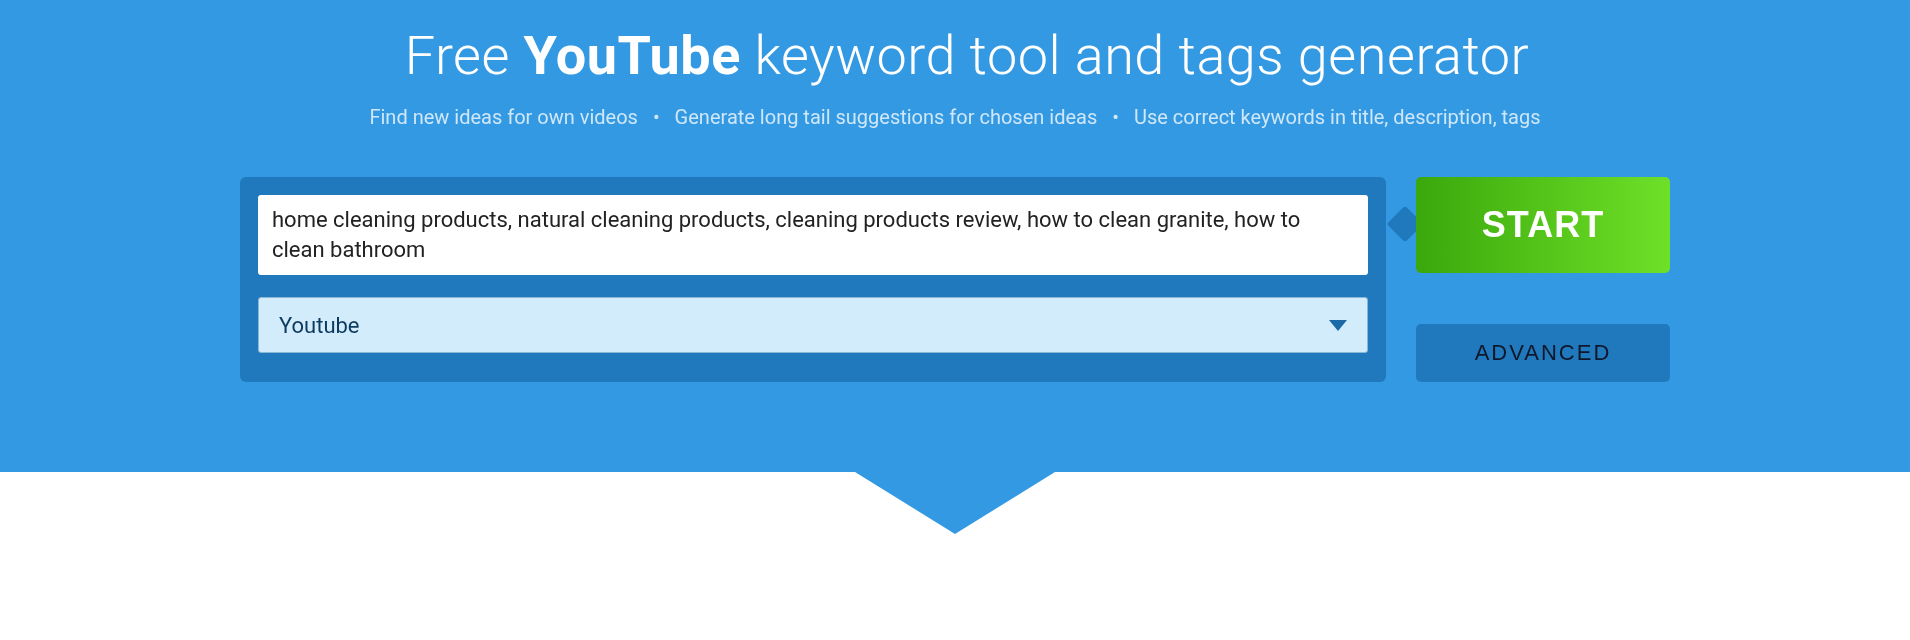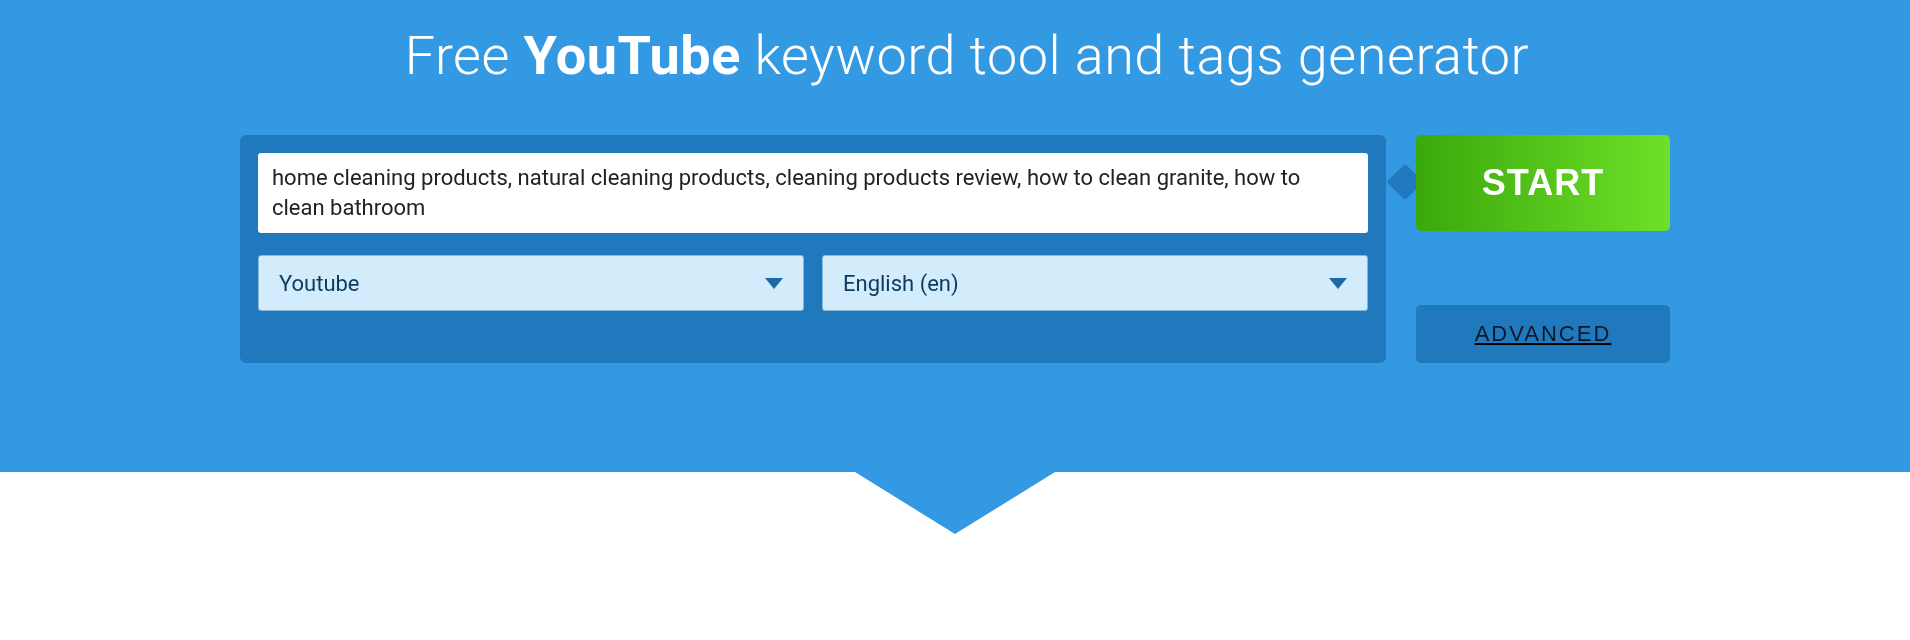--- a/index.html
+++ b/index.html
@@ -85,23 +85,22 @@
     }
     .select .caret {
       width: 0; height: 0;
       border-left: 9px solid transparent;
       border-right: 9px solid transparent;
       border-top: 11px solid #1c6aa5;
     }
     .side-buttons {
       display: flex;
       flex-direction: column;
-      gap: 74px;
+      gap: 51px;
       width: 254px;
-      text-decoration: underline;
     }
     .start-btn {
       background: linear-gradient(90deg, #3aa80c 0%, #6fe028 100%);
       color: #fff;
       font-size: 36px;
       font-weight: 700;
       letter-spacing: 1px;
       border: none;
       border-radius: 5px;
       height: 96px;
@@ -150,31 +149,34 @@
       border-top: 62px solid #3399e3;
     }
   </style>
 </head>
 <body>
 
 <div class="hero">
   <h1 class="hero-title">
     <span>Free </span><strong>YouTube</strong><span> keyword tool and tags generator</span>
   </h1>
+  <div class="subtitle">
+    <span>Find new ideas for own videos</span>
+    <span class="sep">•</span>
+    <span>Generate long tail suggestions for chosen ideas</span>
+    <span class="sep">•</span>
+    <span>Use correct keywords in title, description, tags</span>
+  </div>
 
   <div class="search-panel">
     <div class="form-box">
       <textarea class="keywords-input" style="">home cleaning products, natural cleaning products, cleaning products review, how to clean granite, how to clean bathroom </textarea>
       <div class="selects-row">
         <div class="select">
           <span>Youtube</span>
-          <span class="caret"></span>
-        </div>
-        <div class="select">
-          <span>English (en)</span>
           <span class="caret"></span>
         </div>
       </div>
     </div>
     <div class="side-buttons">
       <div class="start-wrapper">
         <button class="start-btn">START</button>
       </div>
       <button class="advanced-btn">ADVANCED</button>
     </div>

